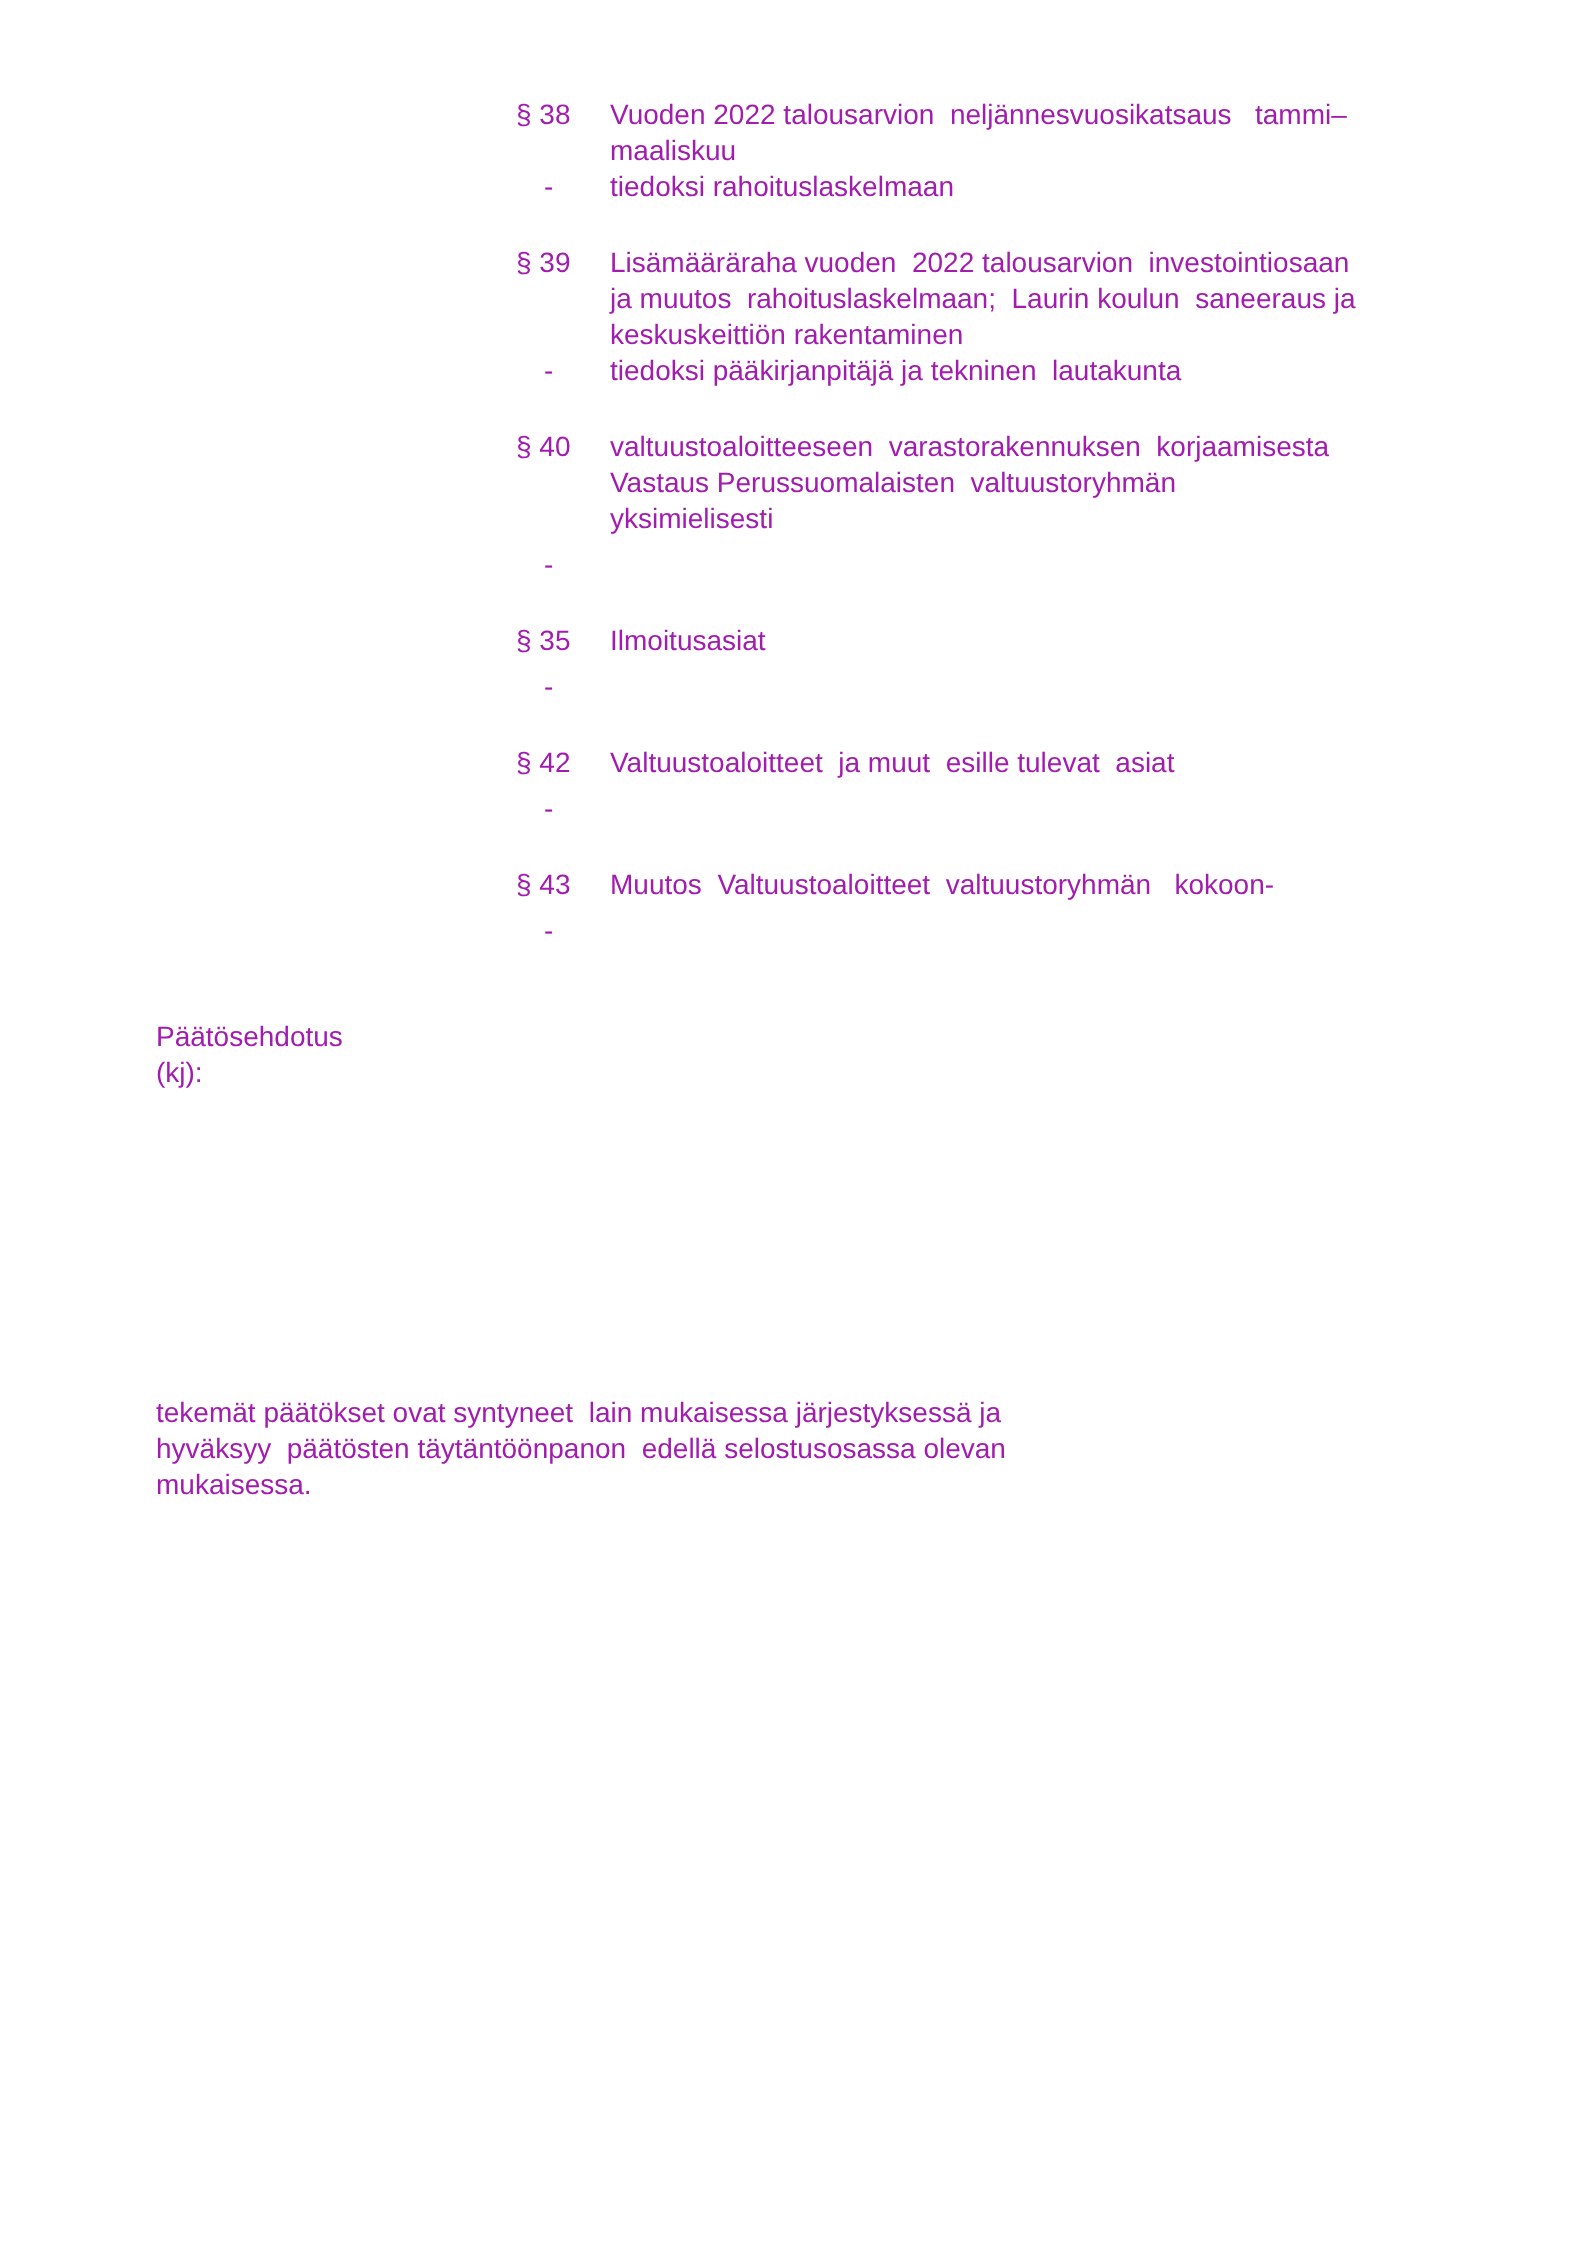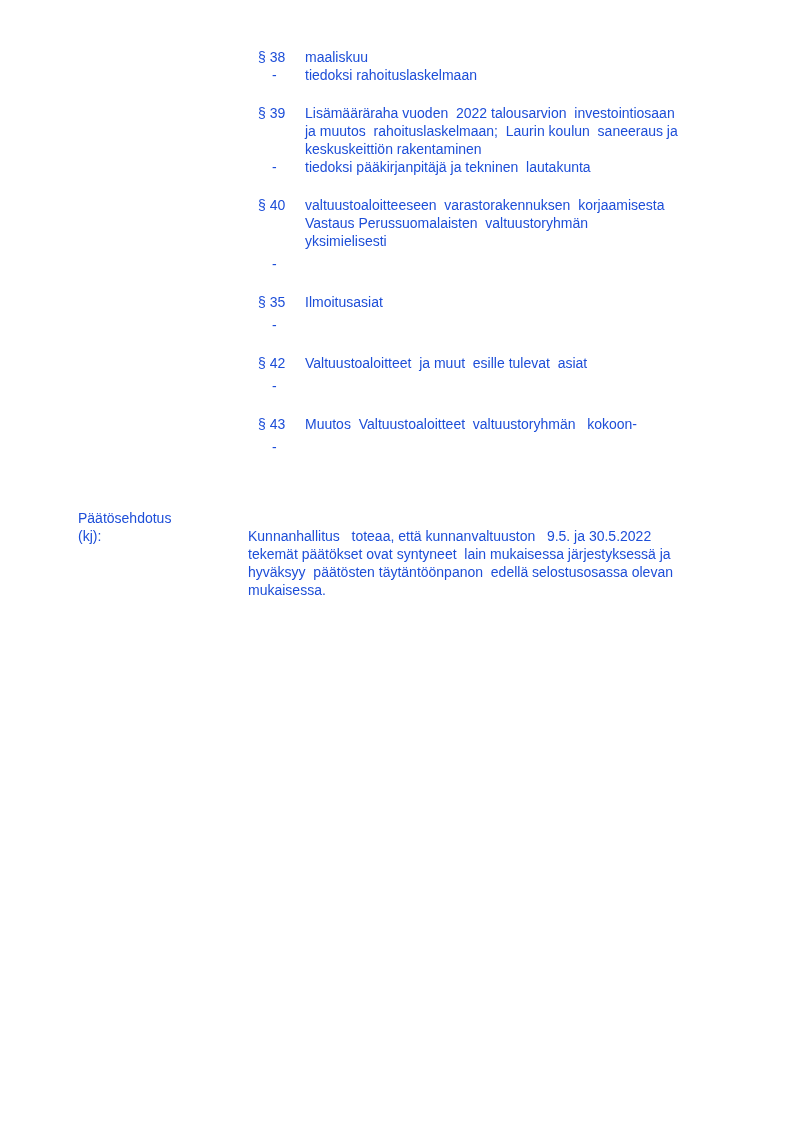--- a/index.html
+++ b/index.html
@@ -2,21 +2,21 @@
 <html><head>
 <meta charset="utf-8">
 <style>
   * { margin: 0; padding: 0; box-sizing: border-box; }
   html, body { background: #ffffff; }
   .page {
     position: relative;
     width: 794px;
     height: 1122px;
     background: #ffffff;
-    color: #1d4ed8;
+    color: #a21caf;
     font-family: "Liberation Sans", sans-serif;
     font-size: 14px;
     line-height: 18px;
     overflow: hidden;
   }
   .agenda {
     position: absolute;
     left: 258px;
     top: 48px;
     width: 475px;
@@ -33,36 +33,37 @@
   }
   .txt { width: 428px; }
   .line { white-space: pre; }
   .sub-lone { margin-top: 5px; }
   .decisions {
     position: absolute;
     left: 78px;
     top: 509px;
     width: 680px;
   }
-  .dblock { display: flex; align-items: flex-start; margin-bottom: 22px; }
+  .dblock { display: flex; align-items: flex-start; margin-bottom: 22px; flex-direction: column; }
   .dlabel { width: 170px; flex: 0 0 170px; }
   .dbody { width: 500px; }
   .offset-one-line { padding-top: 18px; }
 </style>
 </head>
 <body>
 
 <div class="page">
 
   <div class="agenda">
 
     <div class="agenda-item">
       <div class="row">
         <div class="mark">§ 38</div>
         <div class="txt">
+          <div class="line">Vuoden 2022 talousarvion  neljännesvuosikatsaus   tammi–</div>
           <div class="line">maaliskuu</div>
         </div>
       </div>
       <div class="row">
         <div class="mark dash-cell">-</div>
         <div class="txt">
           <div class="line">tiedoksi rahoituslaskelmaan</div>
         </div>
       </div>
     </div>
@@ -137,21 +138,20 @@
   </div>
 
   <div class="decisions">
 
     <div class="dblock">
       <div class="dlabel">
         <div class="line">Päätösehdotus</div>
         <div class="line">(kj):</div>
       </div>
       <div class="dbody offset-one-line">
-        <div class="line">Kunnanhallitus   toteaa, että kunnanvaltuuston   9.5. ja 30.5.2022</div>
         <div class="line">tekemät päätökset ovat syntyneet  lain mukaisessa järjestyksessä ja</div>
         <div class="line">hyväksyy  päätösten täytäntöönpanon  edellä selostusosassa olevan</div>
         <div class="line">mukaisessa.</div>
       </div>
     </div>
 
 
   </div>
 
 </div>

